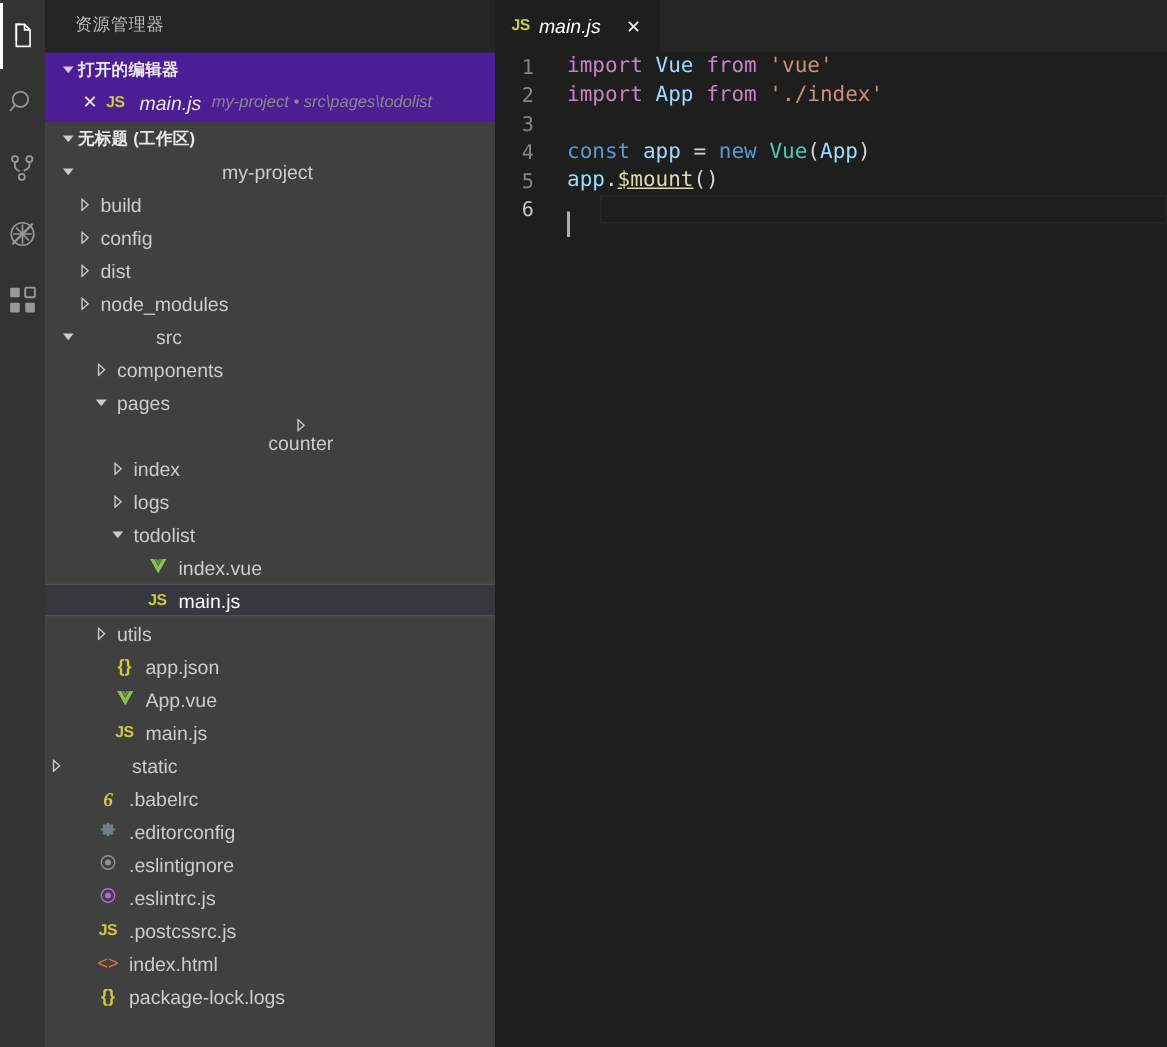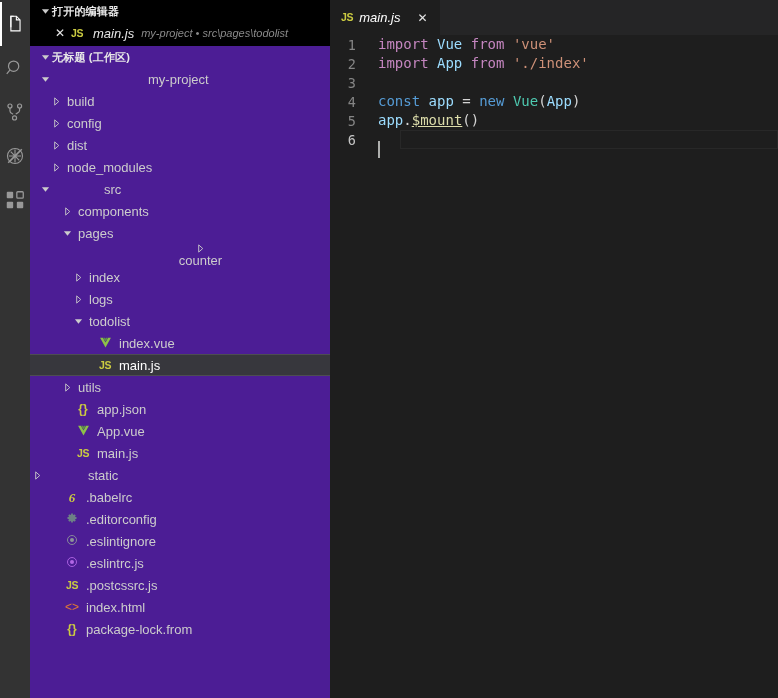--- a/index.html
+++ b/index.html
@@ -68,21 +68,21 @@
     font-size: 11.5px;
     letter-spacing: .4px;
     color: #bbbbbb;
     box-sizing: border-box;
     flex: 0 0 35px;
     white-space: nowrap;
   }
 
   
   .pane-open-editors {
-    background: #000000;
+    background: #4c1d95;
     flex: 0 0 auto;
     padding-bottom: 2px;
   }
   .section-header {
     height: 22px;
     display: flex;
     align-items: center;
     font-size: 11px;
     font-weight: bold;
     letter-spacing: .2px;
@@ -123,21 +123,21 @@
     font-style: italic;
     font-size: 11px;
     color: #8a8a8a;
     margin-left: 7px;
   }
 
   
   .pane-tree {
     flex: 1 1 auto;
     overflow: hidden;
-    background: #4c1d95;
+    background: #404040;
   }
   .tree {
     position: relative;
   }
   .row {
     height: 22px;
     display: flex;
     align-items: center;
     white-space: nowrap;
     font-size: 13px;
@@ -311,20 +311,21 @@
           <rect x="3" y="3" width="7" height="7" rx="1"></rect>
           <rect x="3" y="14" width="7" height="7" rx="1"></rect>
           <rect x="14" y="14" width="7" height="7" rx="1"></rect>
           <rect x="14" y="3" width="7" height="7" rx="1" fill="none" stroke="#d7d7d7" stroke-width="1.4"></rect>
         </svg>
       </span>
     </div>
   </div>
 
   <div class="side-bar">
+    <div class="sidebar-title">资源管理器</div>
 
     <div class="pane-open-editors">
       <div class="section-header">
         <span class="twisty">
           <svg width="9" height="9" viewBox="0 0 10 10">
               <path d="M1 2.5h8L5 7.5z" fill="#cccccc"></path>
             </svg>
         </span>
         <span>打开的编辑器</span>
       </div>
@@ -564,21 +565,21 @@
             <span class="icon-slot">
               <span class="ficon ficon-html">&lt;&gt;</span>
             </span>
             <span class="label">index.html</span>
           </div>
           <div class="row" style="padding-left: 19px;">
             <span class="twisty"></span>
             <span class="icon-slot">
               <span class="ficon ficon-json">{}</span>
             </span>
-            <span class="label">package-lock.from</span>
+            <span class="label">package-lock.logs</span>
           </div>
           <div class="row" style="padding-left: 19px;">
             <span class="twisty"></span>
           </div>
         </div>
     </div>
   </div>
 
   <div class="editor-area">
     <div class="tab-bar">

